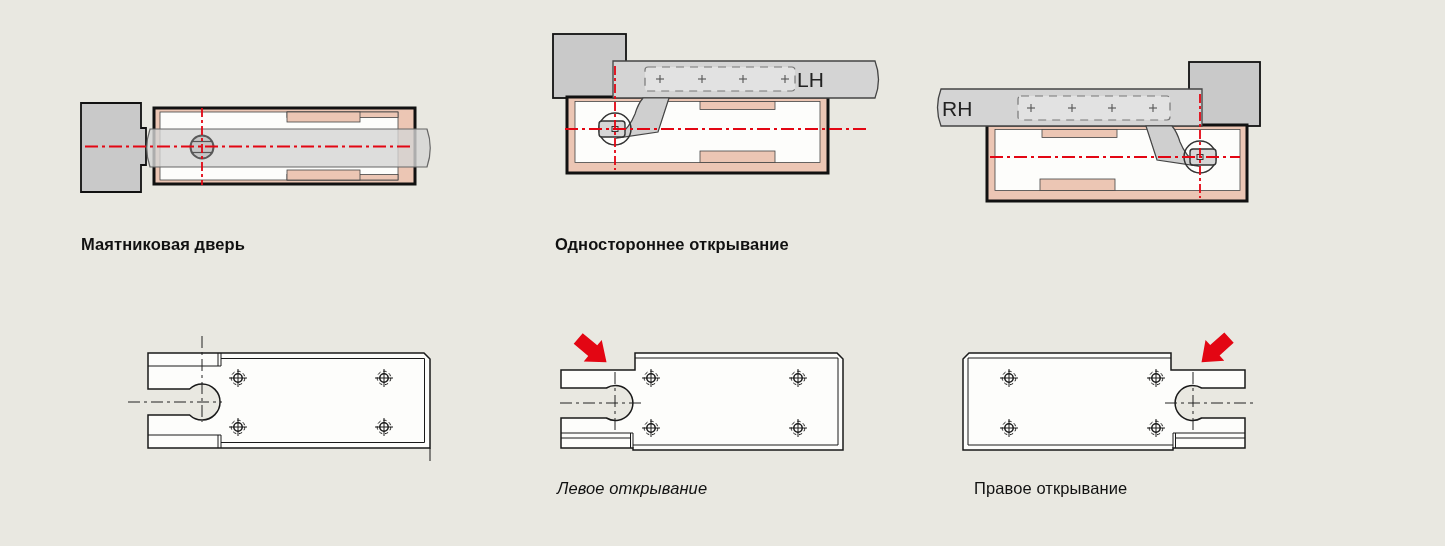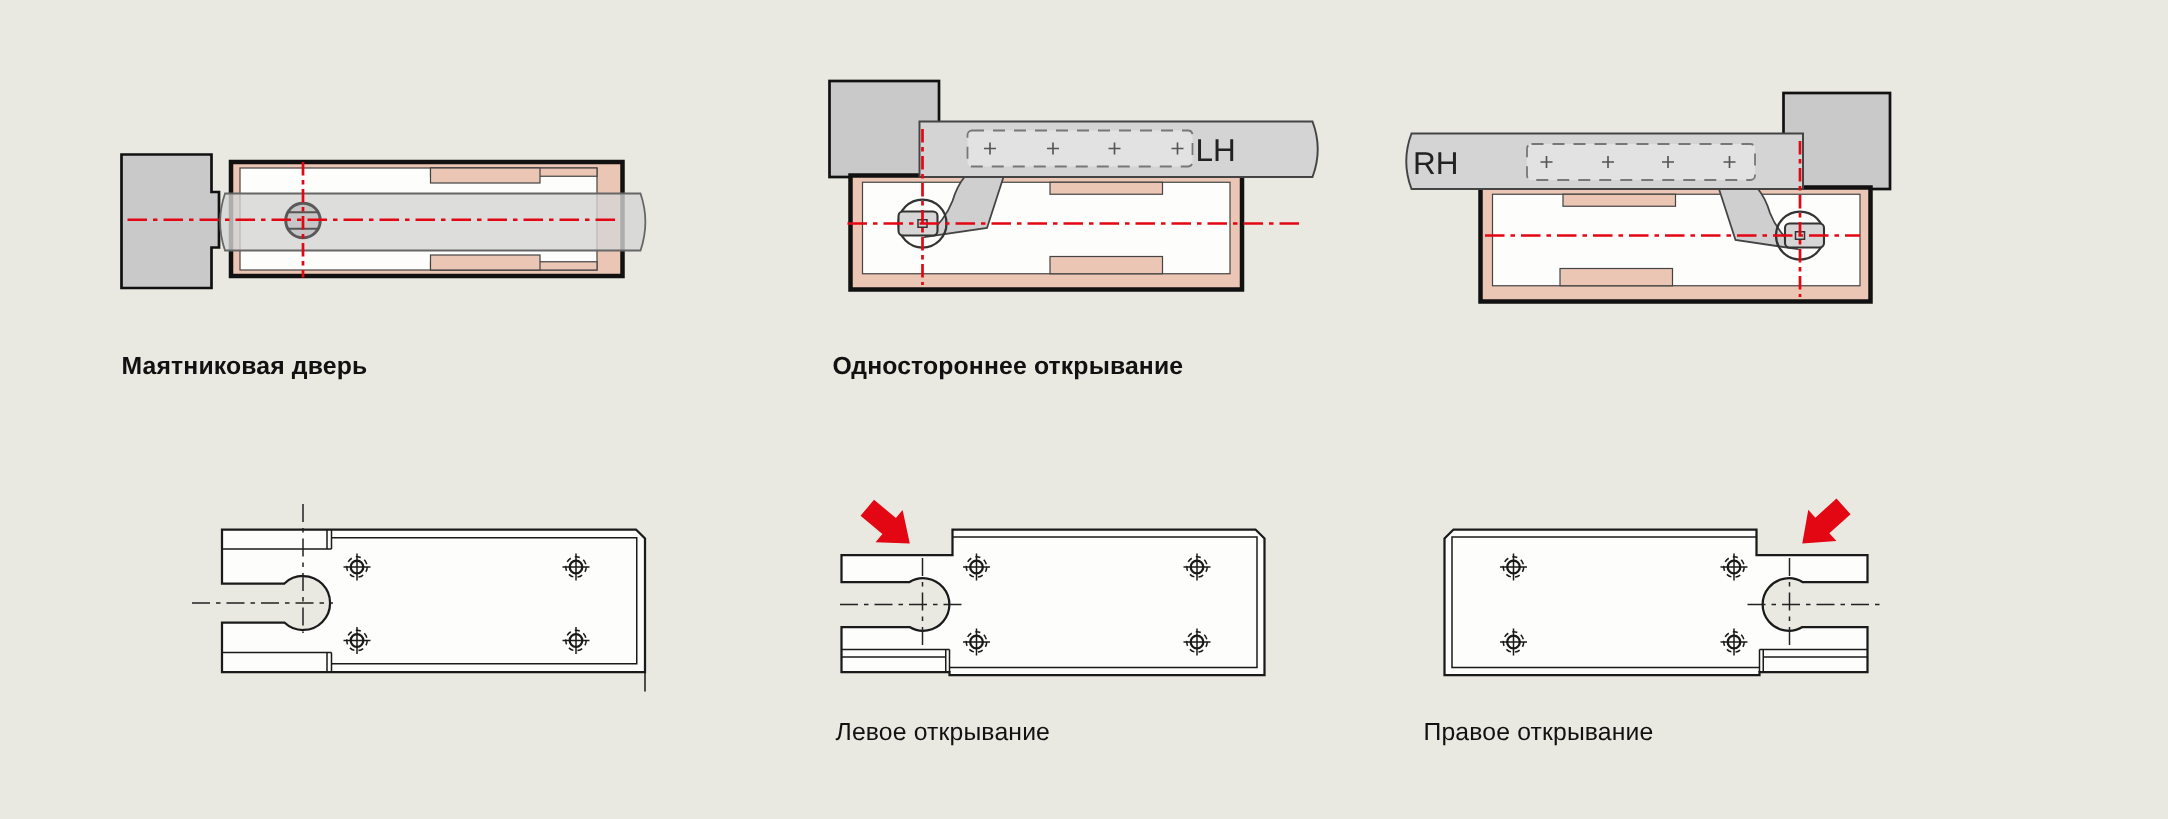--- a/index.html
+++ b/index.html
@@ -64,21 +64,21 @@
         <line x1="121.5" y1="57.5" x2="142.5" y2="57.5" stroke="#555" stroke-width="1.2"></line>
       </g>
 
       <g stroke="#e30613" stroke-width="1.8" fill="none">
         <line x1="15" y1="51.5" x2="340" y2="51.5" stroke-dasharray="13 4 3 4"></line>
         <line x1="132" y1="13" x2="132" y2="90" stroke-dasharray="9 3 3 3"></line>
       </g>
     </svg>
   </div>
 
-  <div class="diagram" style="left:545px;top:48px;text-align:center;">
+  <div class="diagram" style="left:545px;top:28px;text-align:center;">
     <svg width="345" height="155" viewBox="0 0 345 155">
 
       <rect x="8" y="6" width="73" height="64" fill="#c9c9c9" stroke="#111" stroke-width="1.8"></rect>
 
       <rect x="22" y="69" width="261" height="76" fill="#ecc6b4" stroke="#111" stroke-width="3"></rect>
       <rect x="30" y="73.5" width="245" height="61" fill="#fdfdfb" stroke="#444" stroke-width="0.8"></rect>
       <g fill="#ecc6b4" stroke="#444" stroke-width="0.8">
         <rect x="155" y="73.5" width="75" height="8"></rect>
         <rect x="155" y="123" width="75" height="11.5"></rect>
       </g>
@@ -221,16 +221,16 @@
         <use href="#screwhole" x="64" y="103"></use>
         <use href="#screwhole" x="211" y="53"></use>
         <use href="#screwhole" x="211" y="103"></use>
       </g>
       <use href="#blockarrow" transform="translate(258,36) rotate(138)"></use>
     </svg>
   </div>
 
   <div class="caption bold" style="left:555px;top:234px;">Одностороннее открывание</div>
   <div class="caption bold" style="left:81px;top:234px;">Маятниковая дверь</div>
-  <div class="caption" style="left:557px;top:478px;">Левое открывание</div>
-  <div class="caption" style="left:949px;top:478px;">Правое открывание</div>
+  <div class="caption" style="left:557px;top:478px;font-style:italic;">Левое открывание</div>
+  <div class="caption" style="left:974px;top:478px;">Правое открывание</div>
 
 </div>
 
 </body></html>

